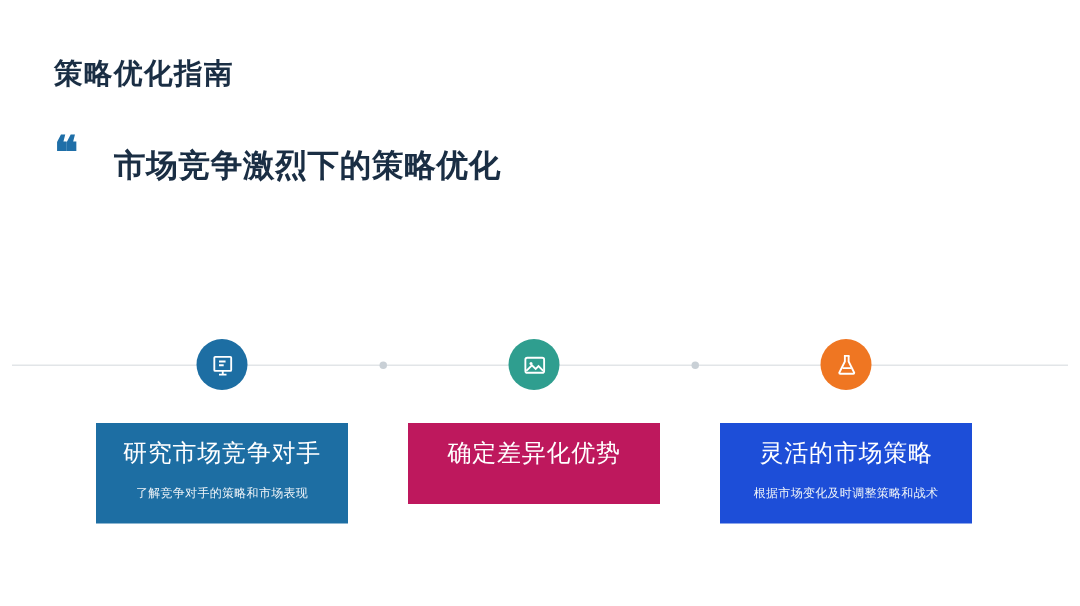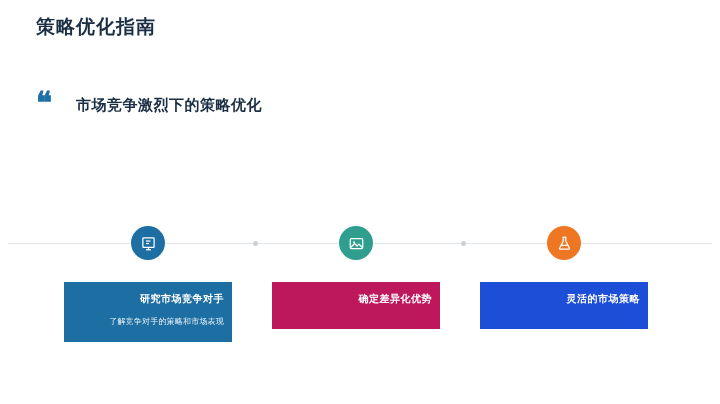--- a/index.html
+++ b/index.html
@@ -17,41 +17,41 @@
   .slide {
     position: absolute;
     left: 0; top: 0;
     width: 720px;
     height: 404px;
     background: #ffffff;
   }
   .page-title {
     position: absolute;
     left: 36px;
-    top: 14px;
+    top: 36px;
     font-size: 19px;
     font-weight: bold;
     color: #1a2e44;
     letter-spacing: 1px;
   }
   .quote-mark {
     position: absolute;
     left: 36px;
     top: 92px;
     font-size: 30px;
     line-height: 22px;
     font-weight: bold;
     color: #1f6fa8;
     font-family: "Liberation Serif", serif;
   }
   .headline {
     position: absolute;
     left: 76px;
     top: 96px;
-    font-size: 15px;
+    font-size: 21px;
     font-weight: bold;
     color: #1a2e44;
     letter-spacing: 0.5px;
   }
   .subheadline {
     position: absolute;
     left: 78px;
     top: 133px;
     font-size: 8px;
     color: #55616d;
@@ -96,32 +96,30 @@
     left: 50%;
     top: 56px;
     transform: translateX(-50%);
     width: 168px;
     padding: 10px 8px 14px 8px;
     text-align: center;
     color: #ffffff;
     box-sizing: border-box;
   }
   .card-title {
-    font-size: 10px;
-    font-weight: bold;
+    font-size: 16px;
+    font-weight: normal;
     letter-spacing: 0.5px;
     margin-bottom: 9px;
-    text-align: right;
   }
   .card-desc {
     font-size: 8px;
     line-height: 13px;
     color: #eef3f7;
     letter-spacing: 0.2px;
-    text-align: right;
   }
 </style>
 </head>
 <body>
 
 <div class="slide">
 
   <div class="page-title">策略优化指南</div>
 
   <div class="quote-mark">❝</div>
@@ -171,16 +169,17 @@
       <span>
         <svg width="15" height="15" viewBox="0 0 24 24" fill="none" stroke="#ffffff" stroke-width="2">
           <path d="M9 2h6"></path>
           <path d="M10 2v6L4 20a1 1 0 0 0 1 1h14a1 1 0 0 0 1-1L14 8V2"></path>
           <path d="M7.5 15h9"></path>
         </svg>
       </span>
     </div>
     <div class="card" style="background:#1d4ed8;">
       <div class="card-title">灵活的市场策略</div>
+      <div class="card-desc">根据市场变化及时调整策略和战术</div>
     </div>
   </div>
 
 </div>
 
 </body></html>

